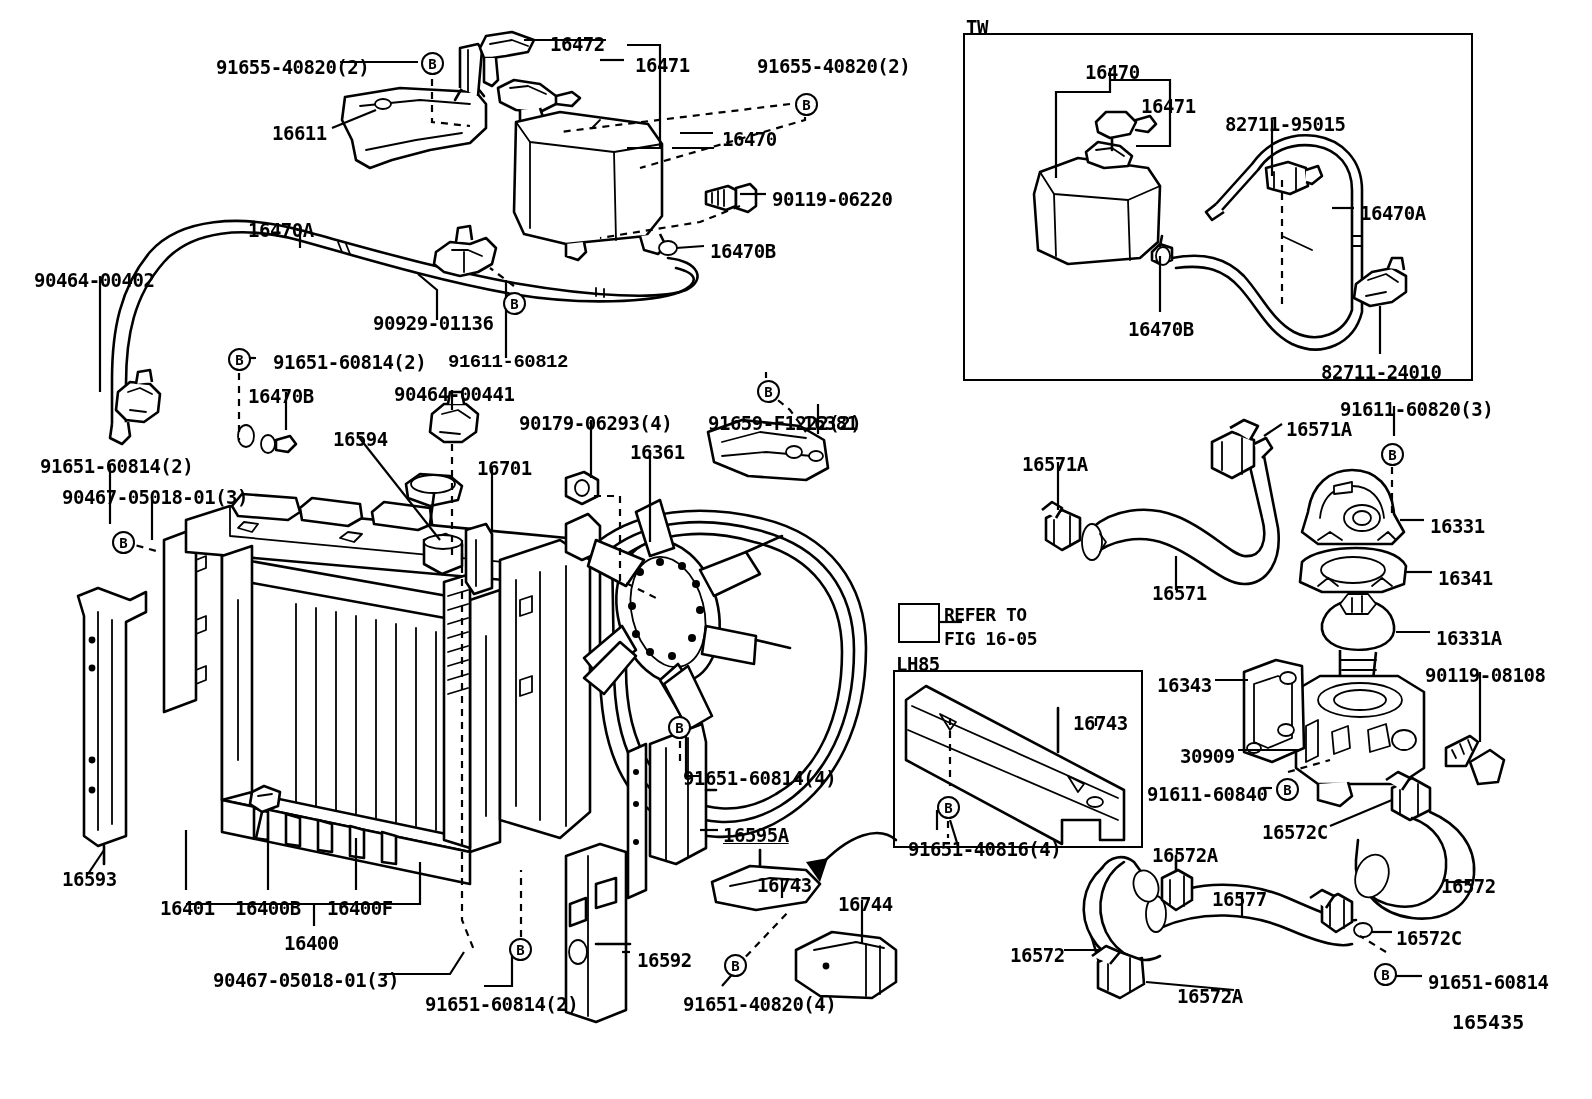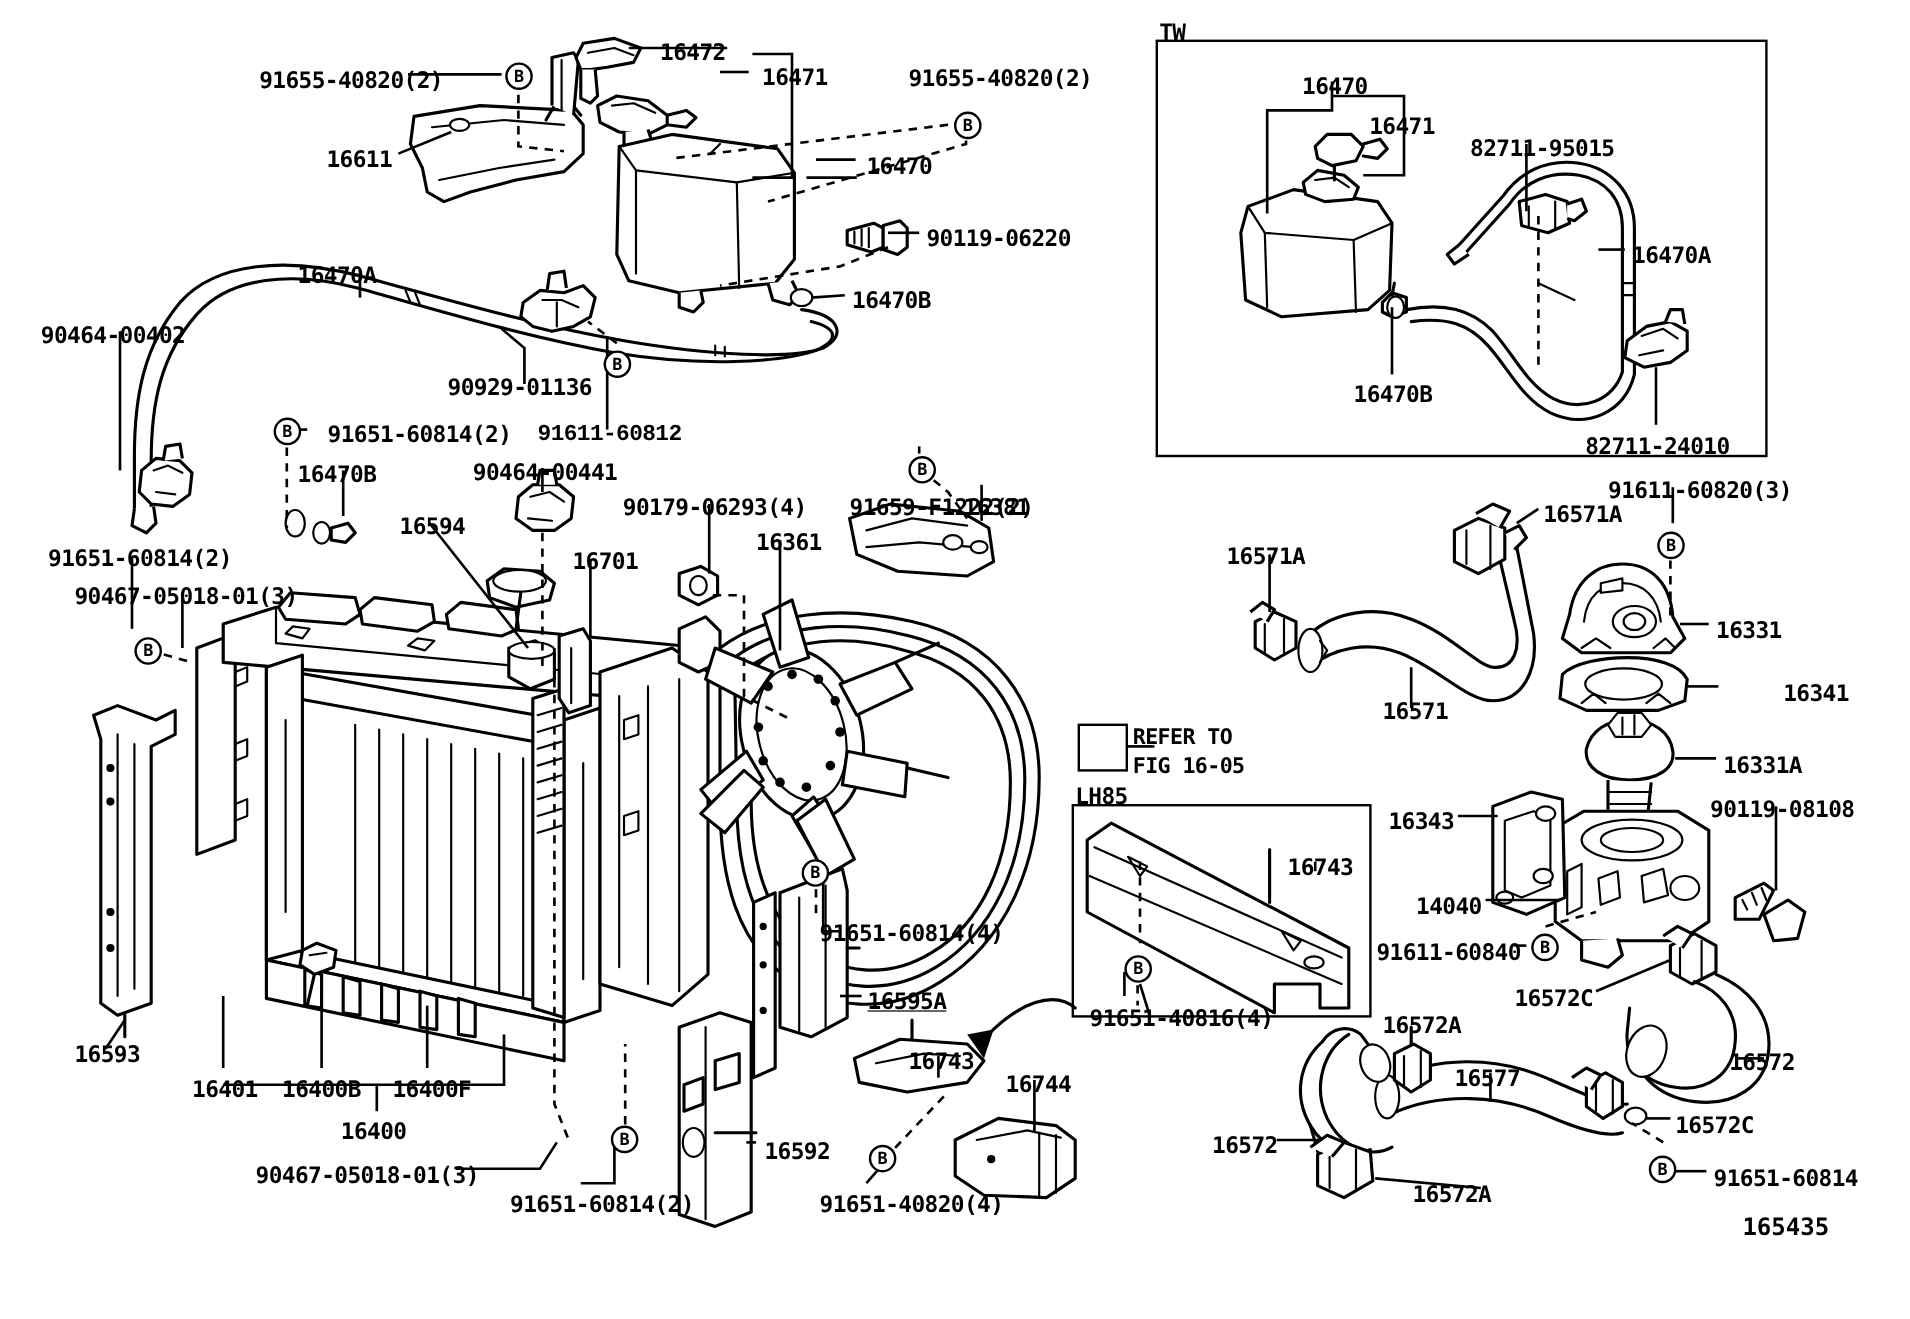--- a/index.html
+++ b/index.html
@@ -524,25 +524,25 @@
       <div class="lbl s18" style="left: 803px; top: 412px;">16381</div>
       <div class="lbl s18" style="left: 630px; top: 441px;">16361</div>
       <div class="lbl s18" style="left: 333px; top: 428px;">16594</div>
       <div class="lbl s18" style="left: 477px; top: 457px;">16701</div>
       <div class="lbl s18" style="left: 40px; top: 455px;">91651-60814(2)</div>
       <div class="lbl s18" style="left: 62px; top: 486px;">90467-05018-01(3)</div>
       <div class="lbl s18" style="left: 1022px; top: 453px;">16571A</div>
       <div class="lbl s18" style="left: 1286px; top: 418px;">16571A</div>
       <div class="lbl s18" style="left: 1340px; top: 398px;">91611-60820(3)</div>
       <div class="lbl s18" style="left: 1430px; top: 515px;">16331</div>
-      <div class="lbl s18" style="left: 1438px; top: 567px; margin-left: 48px;">16341</div>
+      <div class="lbl s18" style="left: 1438px; top: 567px;">16341</div>
       <div class="lbl s18" style="left: 1436px; top: 627px;">16331A</div>
       <div class="lbl s18" style="left: 1157px; top: 674px;">16343</div>
       <div class="lbl s18" style="left: 1425px; top: 664px;">90119-08108</div>
-      <div class="lbl s18" style="left: 1180px; top: 745px;">14040</div>
+      <div class="lbl s18" style="left: 1180px; top: 745px;">30909</div>
       <div class="lbl s18" style="left: 1147px; top: 783px;">91611-60840</div>
       <div class="lbl s18" style="left: 1262px; top: 821px;">16572C</div>
       <div class="lbl s18" style="left: 1152px; top: 582px;">16571</div>
       <div class="lbl s18" style="left: 1073px; top: 712px;">16743</div>
       <div class="lbl s18" style="left: 908px; top: 838px;">91651-40816(4)</div>
       <div class="lbl s18" style="left: 1152px; top: 844px;">16572A</div>
       <div class="lbl s18" style="left: 1212px; top: 888px;">16577</div>
       <div class="lbl s18" style="left: 1441px; top: 875px;">16572</div>
       <div class="lbl s18" style="left: 1010px; top: 944px;">16572</div>
       <div class="lbl s18" style="left: 1396px; top: 927px;">16572C</div>

